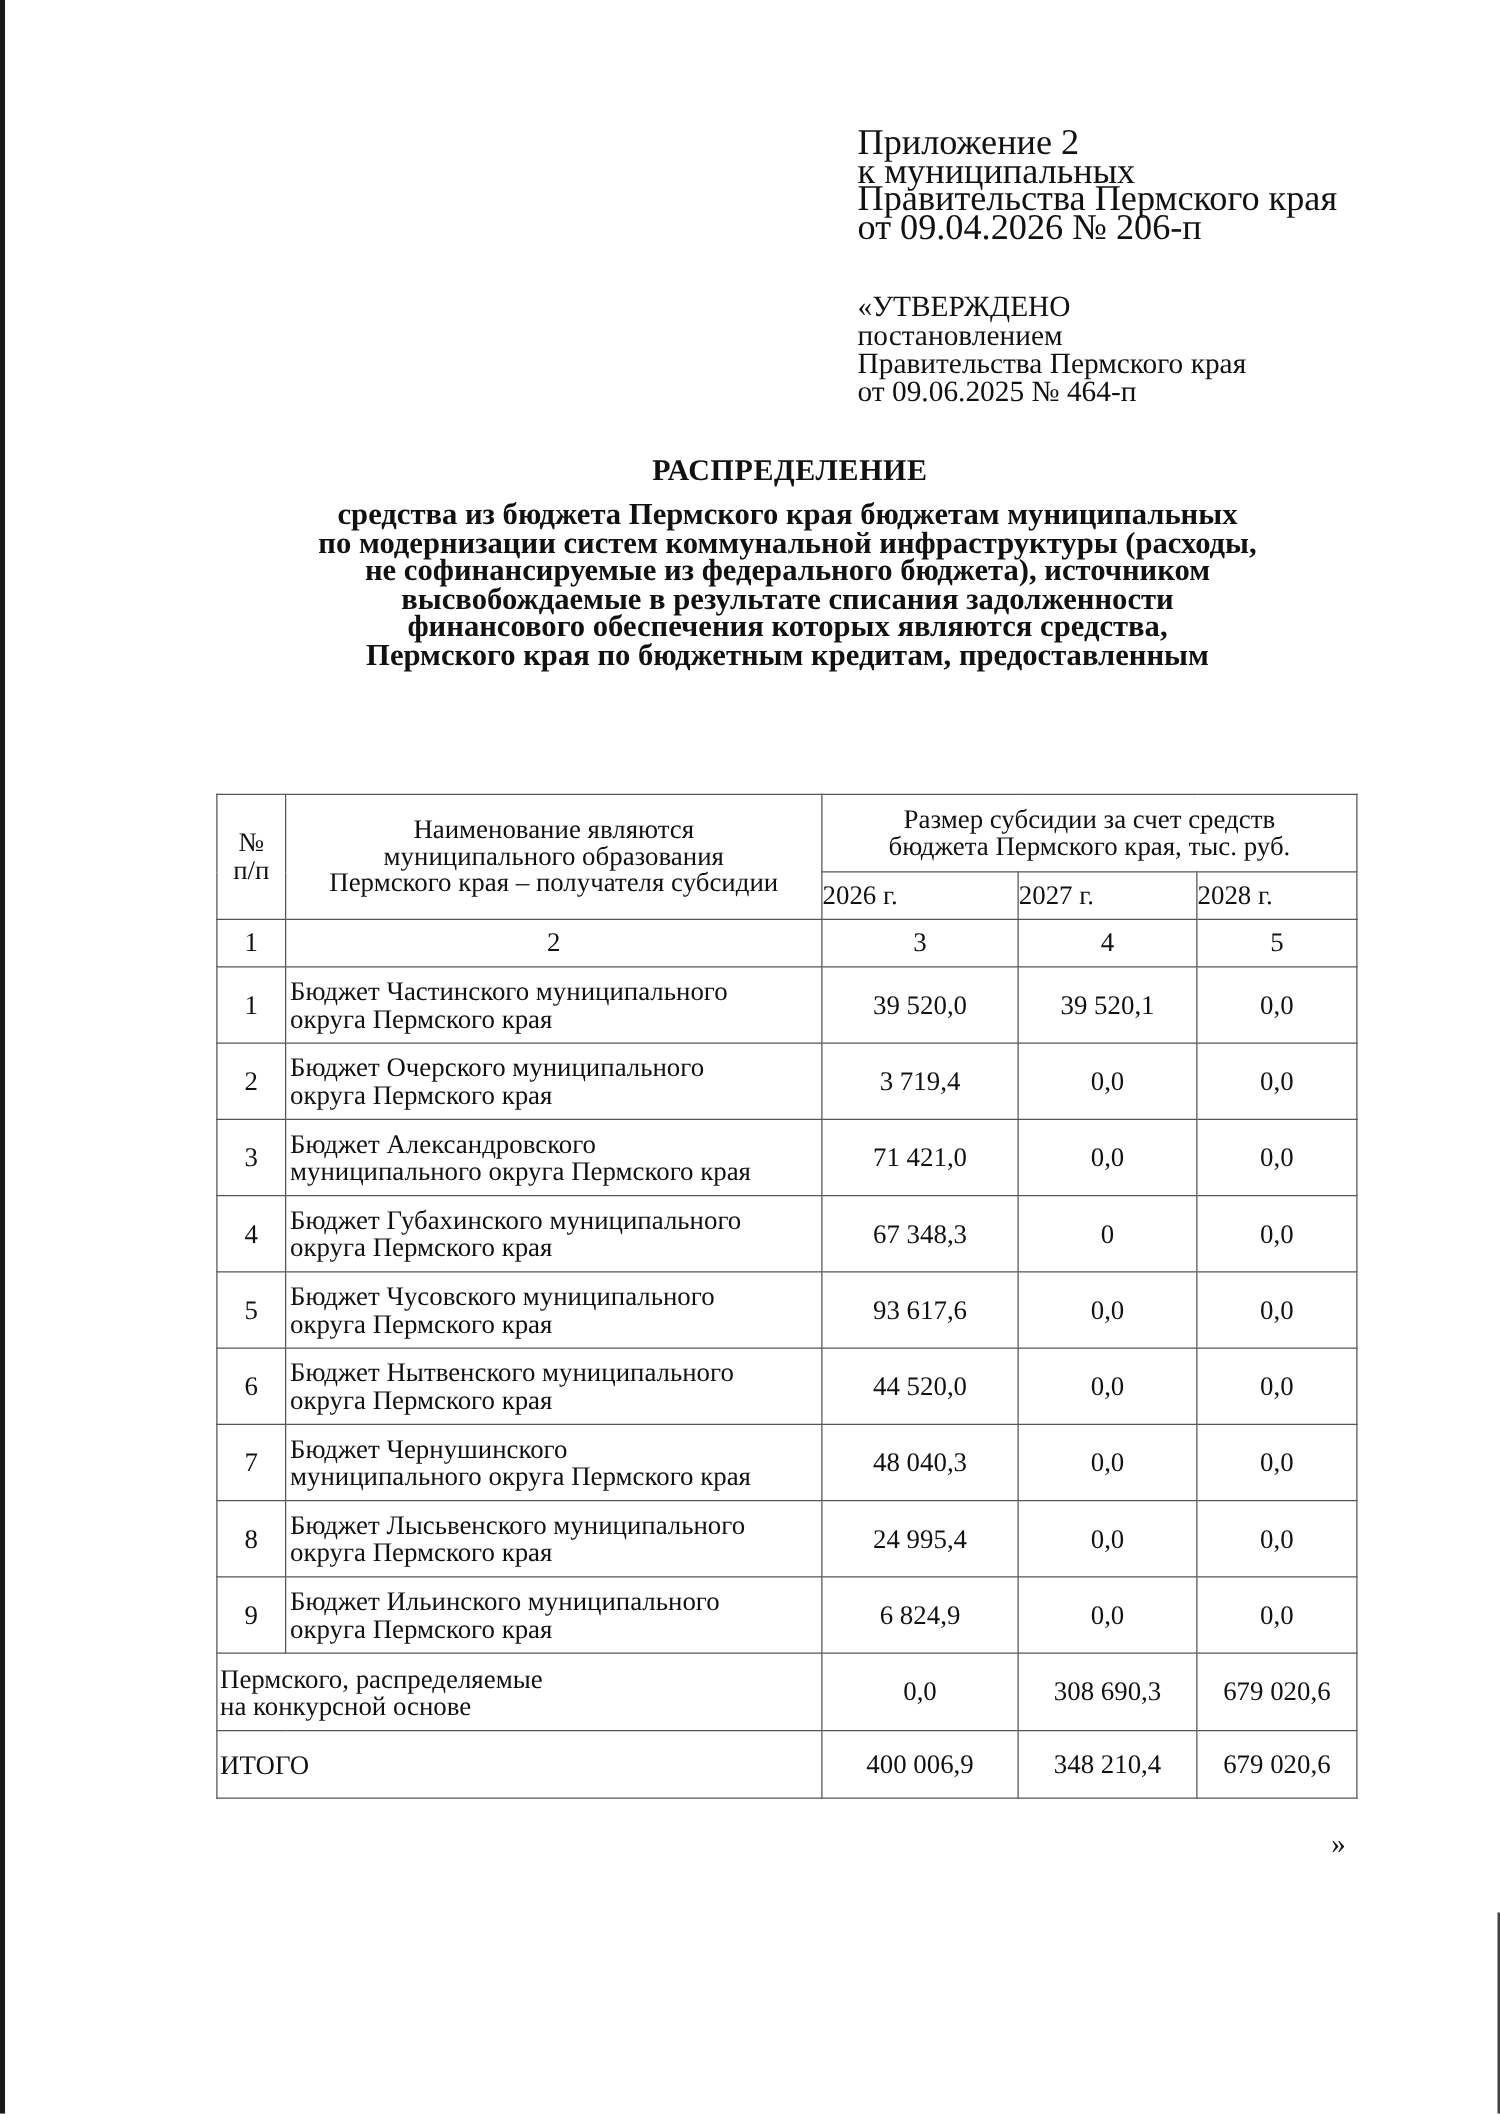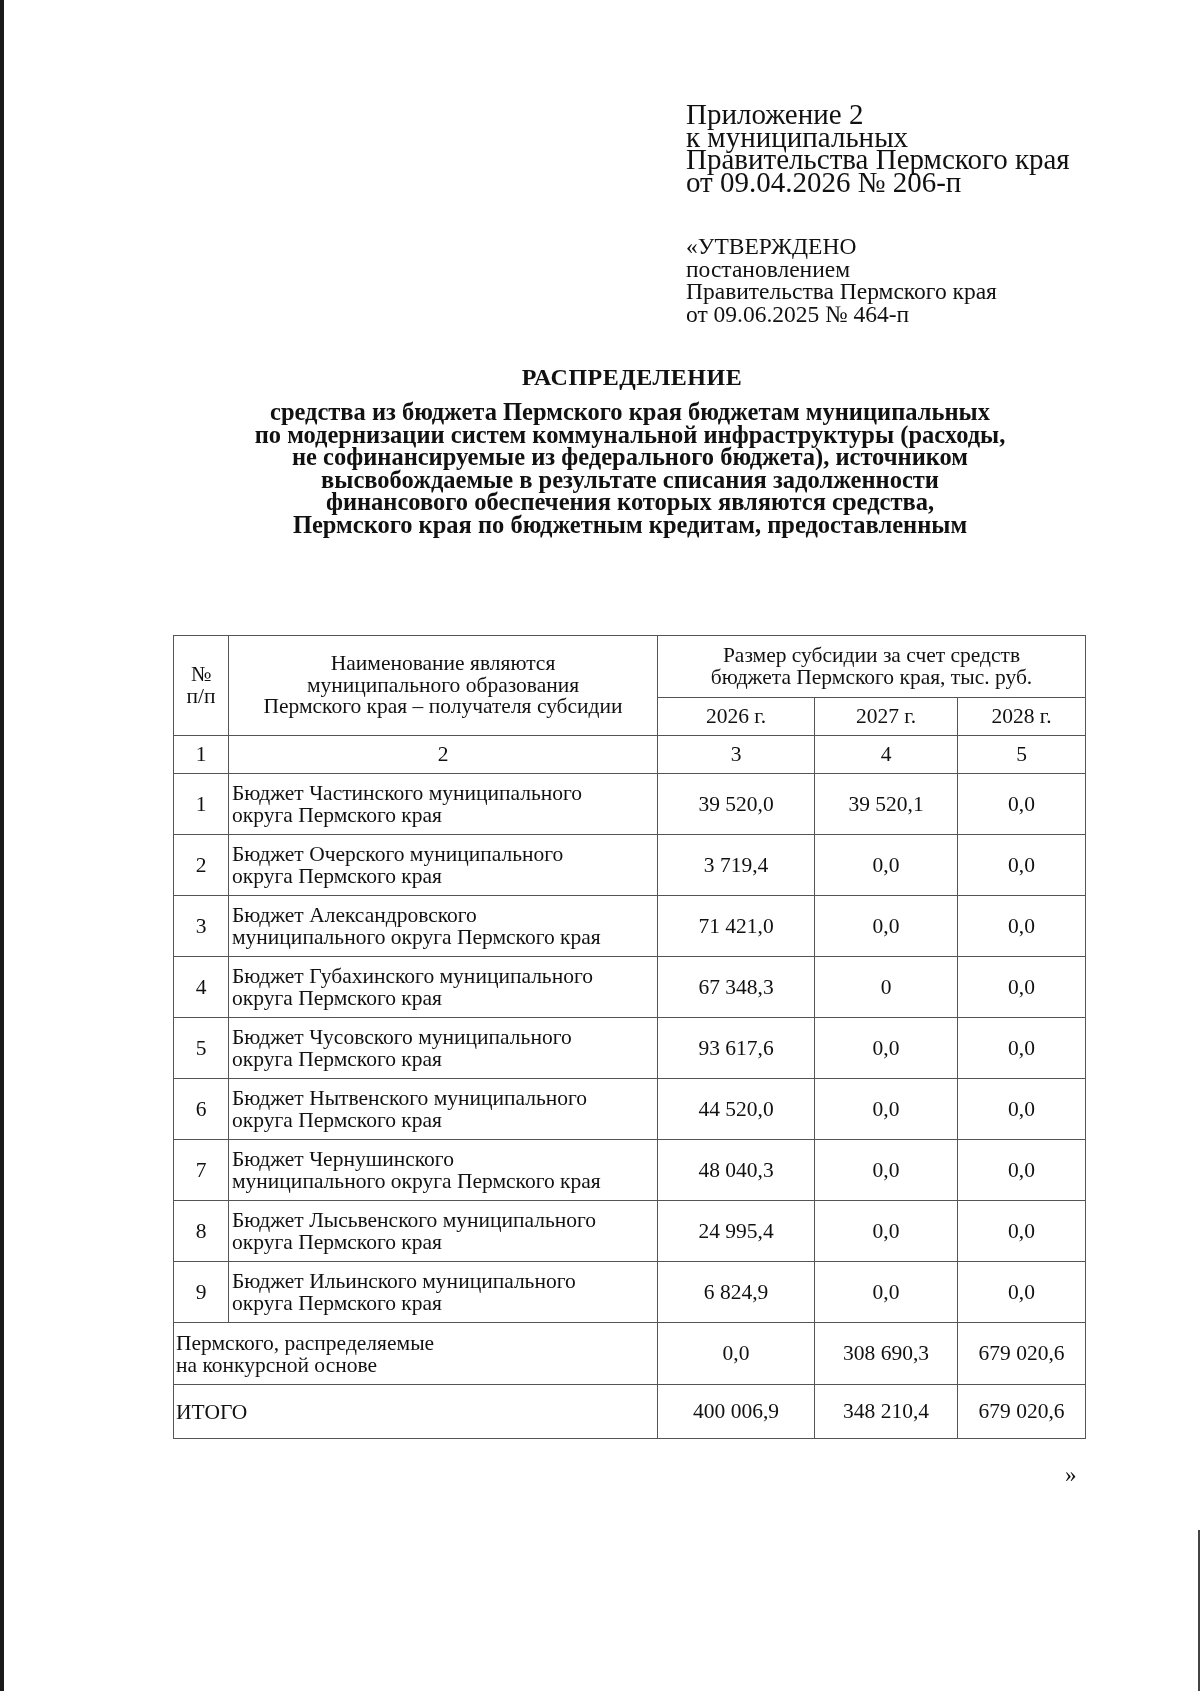--- a/index.html
+++ b/index.html
@@ -80,21 +80,21 @@
       table-layout: fixed;
     }
     table.subsidy-table td, table.subsidy-table th {
       border: 1.5px solid #555;
       padding: 0;
       font-weight: normal;
       vertical-align: middle;
     }
     .c-num { width: 55px; text-align: center; }
     .c-name { width: 429px; }
-    .c-y { text-align: center; }
+    .c-y { }
     .c-y26 { width: 157px; }
     .c-y27 { width: 143px; }
     .c-y28 { width: 128px; }
 
     .hdr-row1 td { height: 61px; }
     .hdr-row2 td { height: 37px; }
     .idx-row td { height: 37px; }
     .data-row td { height: 60px; }
     .total-row td { height: 61px; }
     .grand-row td { height: 53px; }

